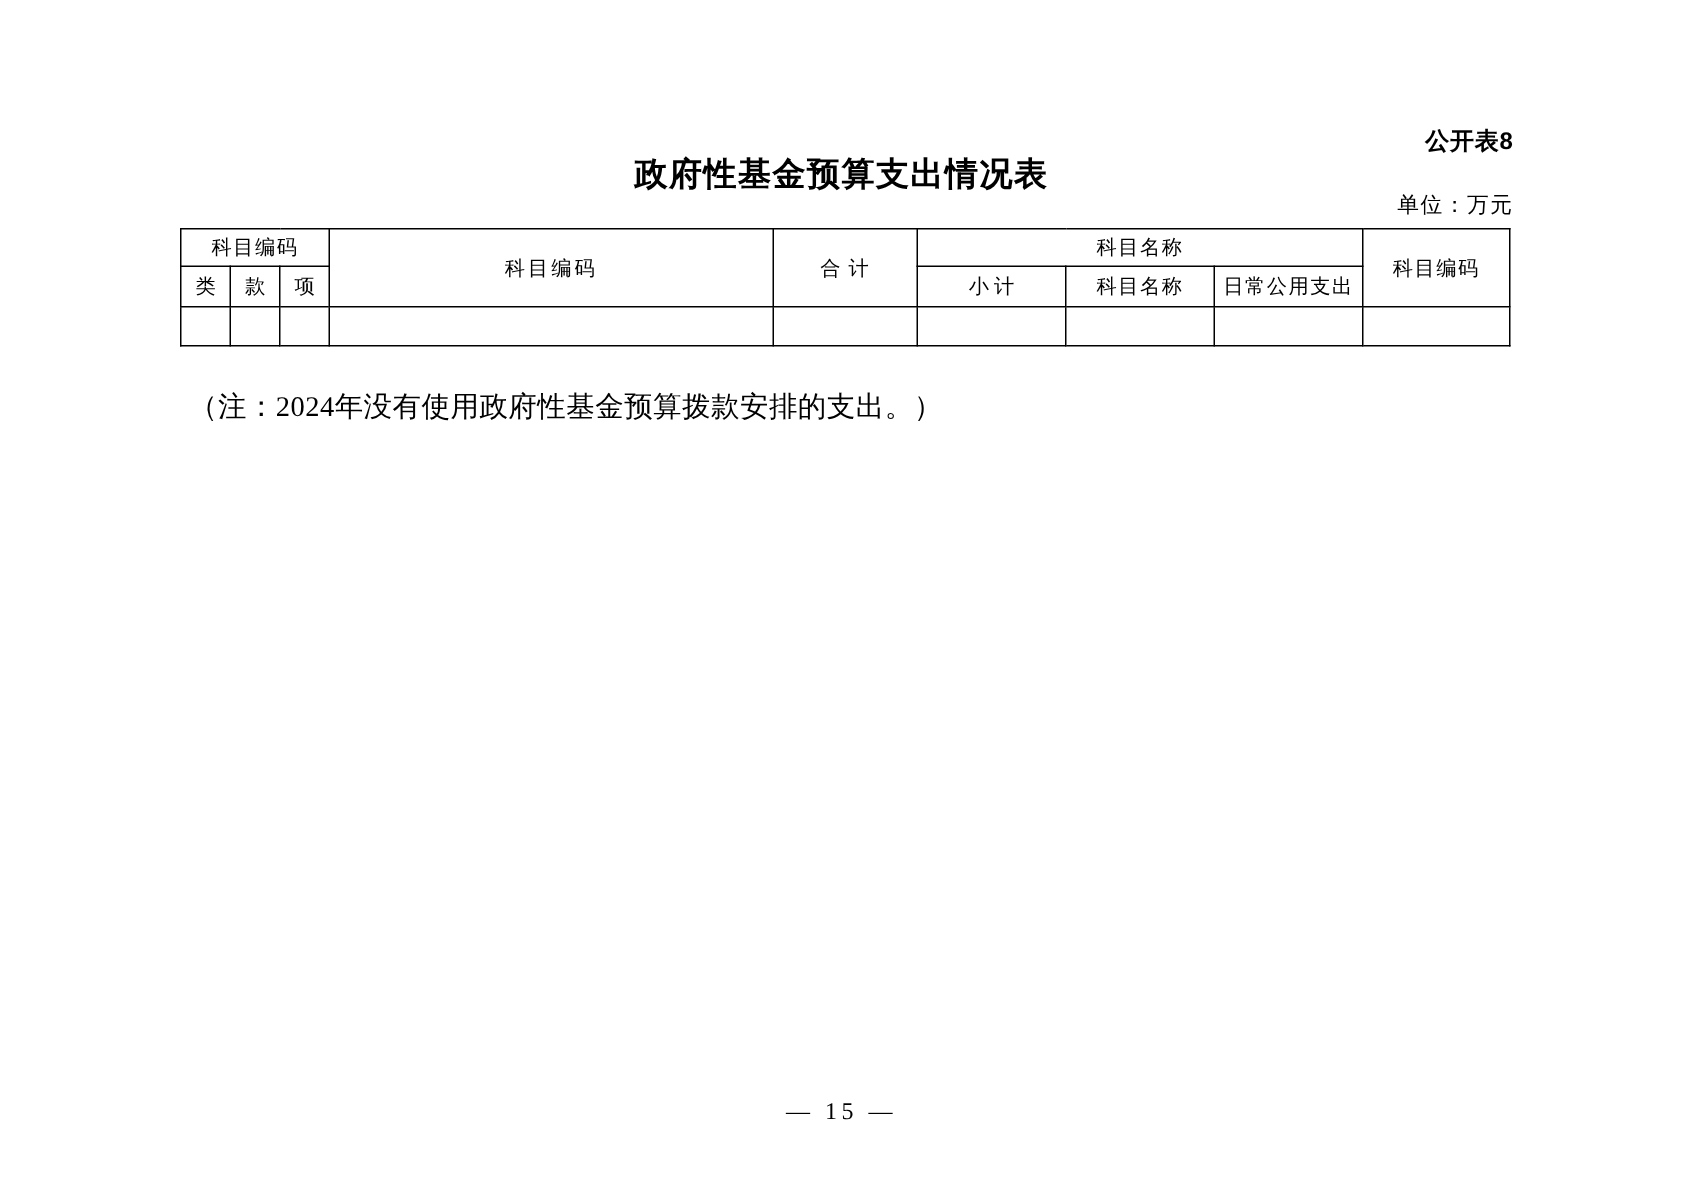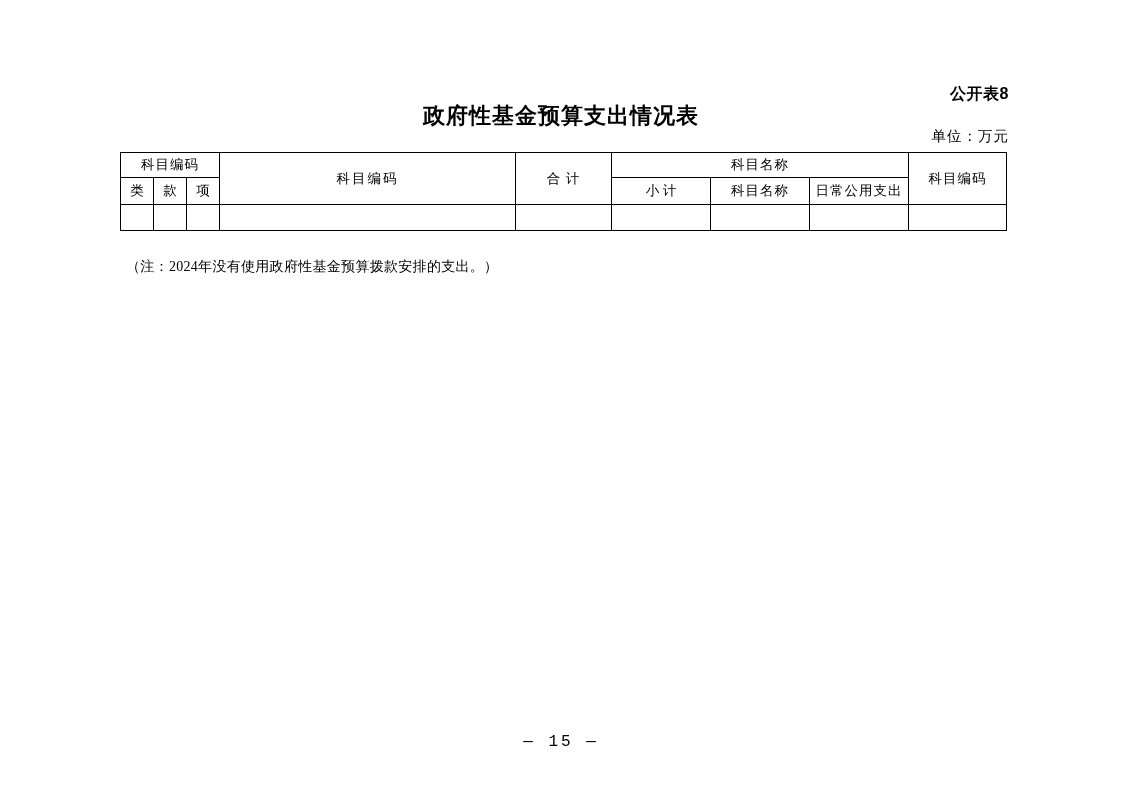--- a/index.html
+++ b/index.html
@@ -86,35 +86,35 @@
   .h-empty { height: 26px; }
 
   .sp1 { letter-spacing: 1px; }
   .sp2 { letter-spacing: 2px; }
 
   
   .note {
     position: absolute;
     top: 258px;
     left: 126px;
-    font-size: 14px;
+    font-size: 19px;
     font-family: "Liberation Serif", "DejaVu Serif", serif;
     letter-spacing: 0.3px;
     white-space: nowrap;
   }
 
   
   .page-footer {
     position: absolute;
     bottom: 42px;
     left: 0;
     width: 1122px;
     text-align: center;
     font-size: 16px;
-    font-family: Liberation Mono, monospace;
+    font-family: Liberation Serif, serif;
     letter-spacing: 3px;
   }
 </style>
 </head>
 <body>
 
 <div class="page">
 
   <div class="form-number">公开表8</div>
 

